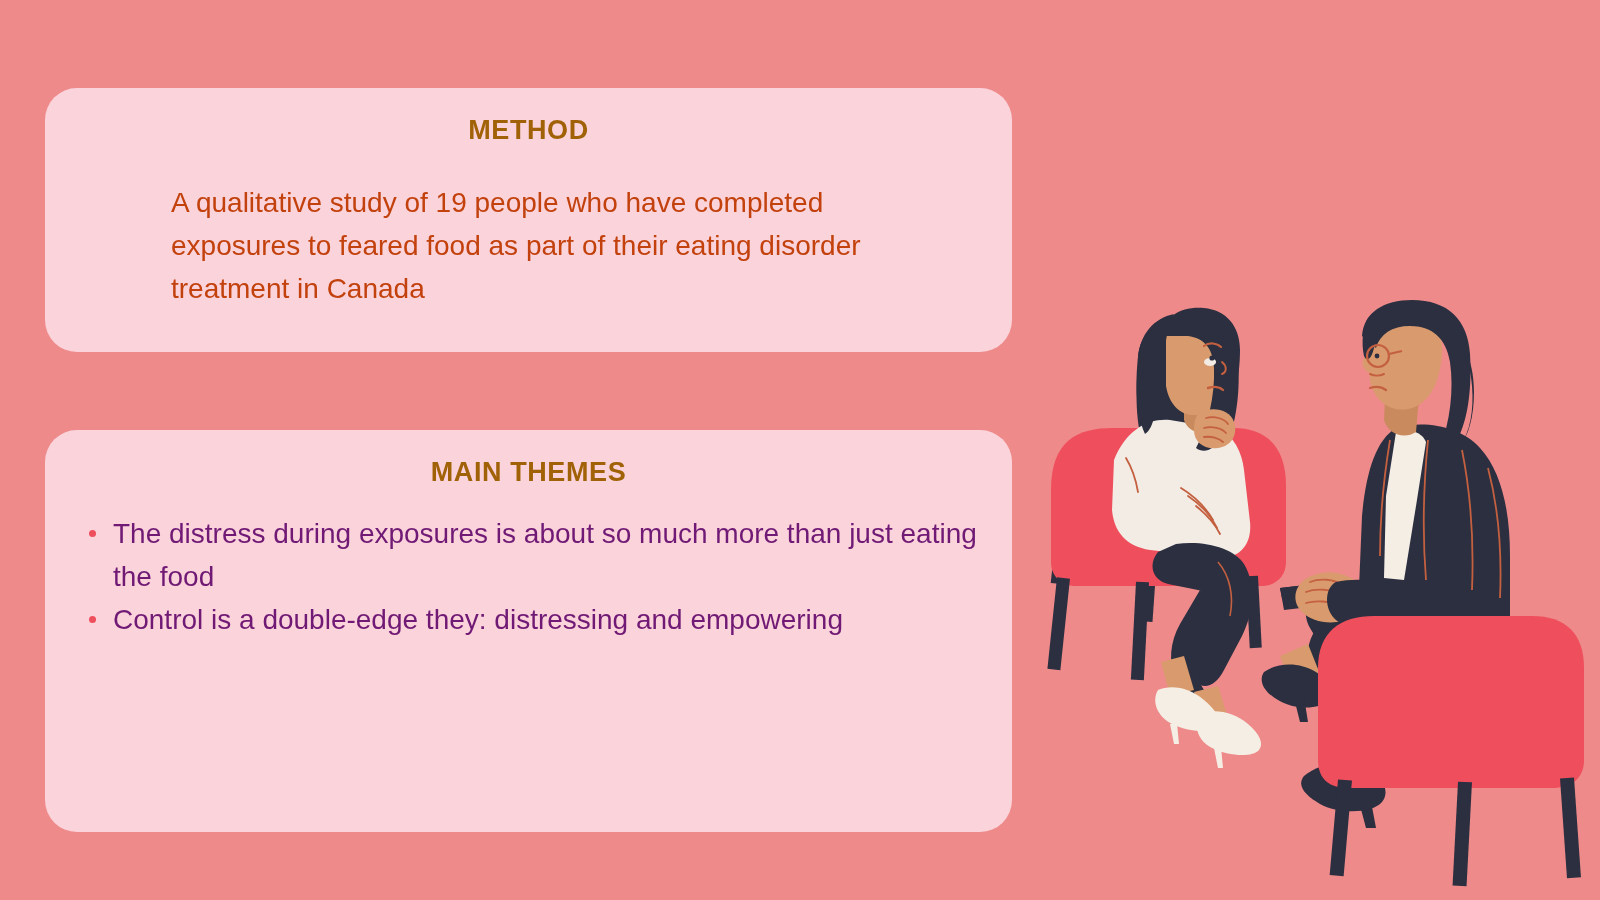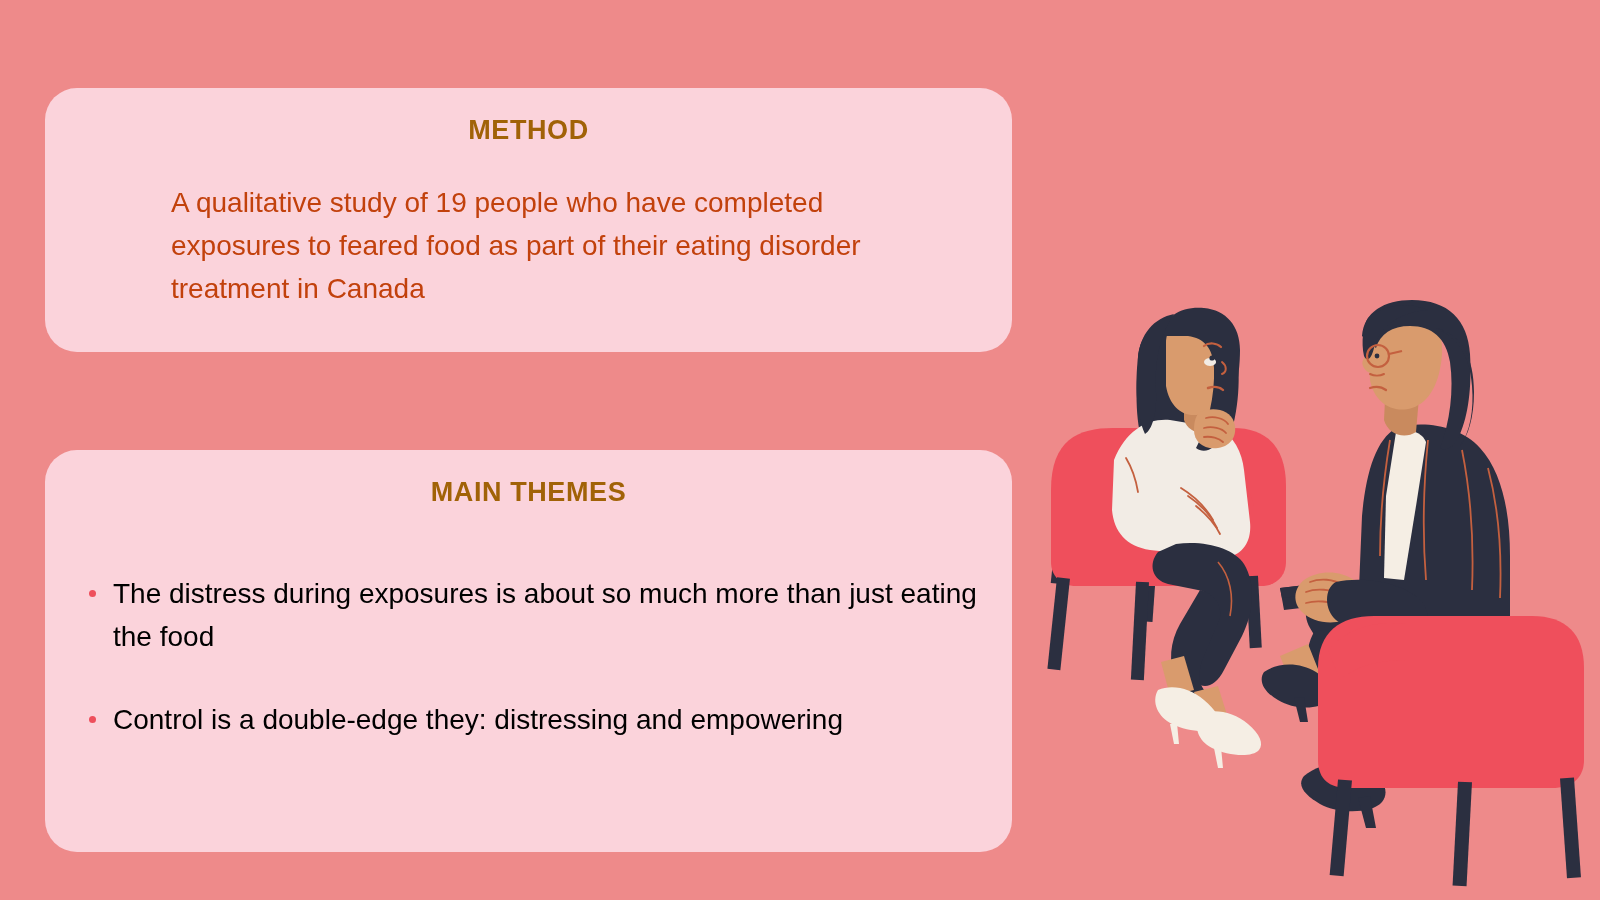--- a/index.html
+++ b/index.html
@@ -34,21 +34,21 @@
 
   #method-card {
     left: 45px;
     top: 88px;
     width: 967px;
     height: 264px;
   }
 
   #themes-card {
     left: 45px;
-    top: 450px;
+    top: 430px;
     width: 967px;
     height: 402px;
   }
 
   .card-title {
     text-align: center;
     color: #a16207;
     font-weight: bold;
     font-size: 27px;
     letter-spacing: 0.6px;
@@ -79,26 +79,25 @@
     position: absolute;
     left: 28px;
     top: 82px;
     width: 930px;
     list-style: none;
   }
 
   #themes-list li {
     position: relative;
     padding-left: 40px;
-    color: #000000;
+    color: #701a75;
     font-size: 28px;
     line-height: 43px;
     font-weight: 300;
     font-family: "Liberation Sans Narrow", "Liberation Sans", "DejaVu Sans", sans-serif;
-    margin-top: 40px;
   }
 
   #themes-list li .bullet-dot {
     position: absolute;
     left: 16px;
     top: 18px;
     width: 7px;
     height: 7px;
     border-radius: 50%;
     background: #ee4f5c;

